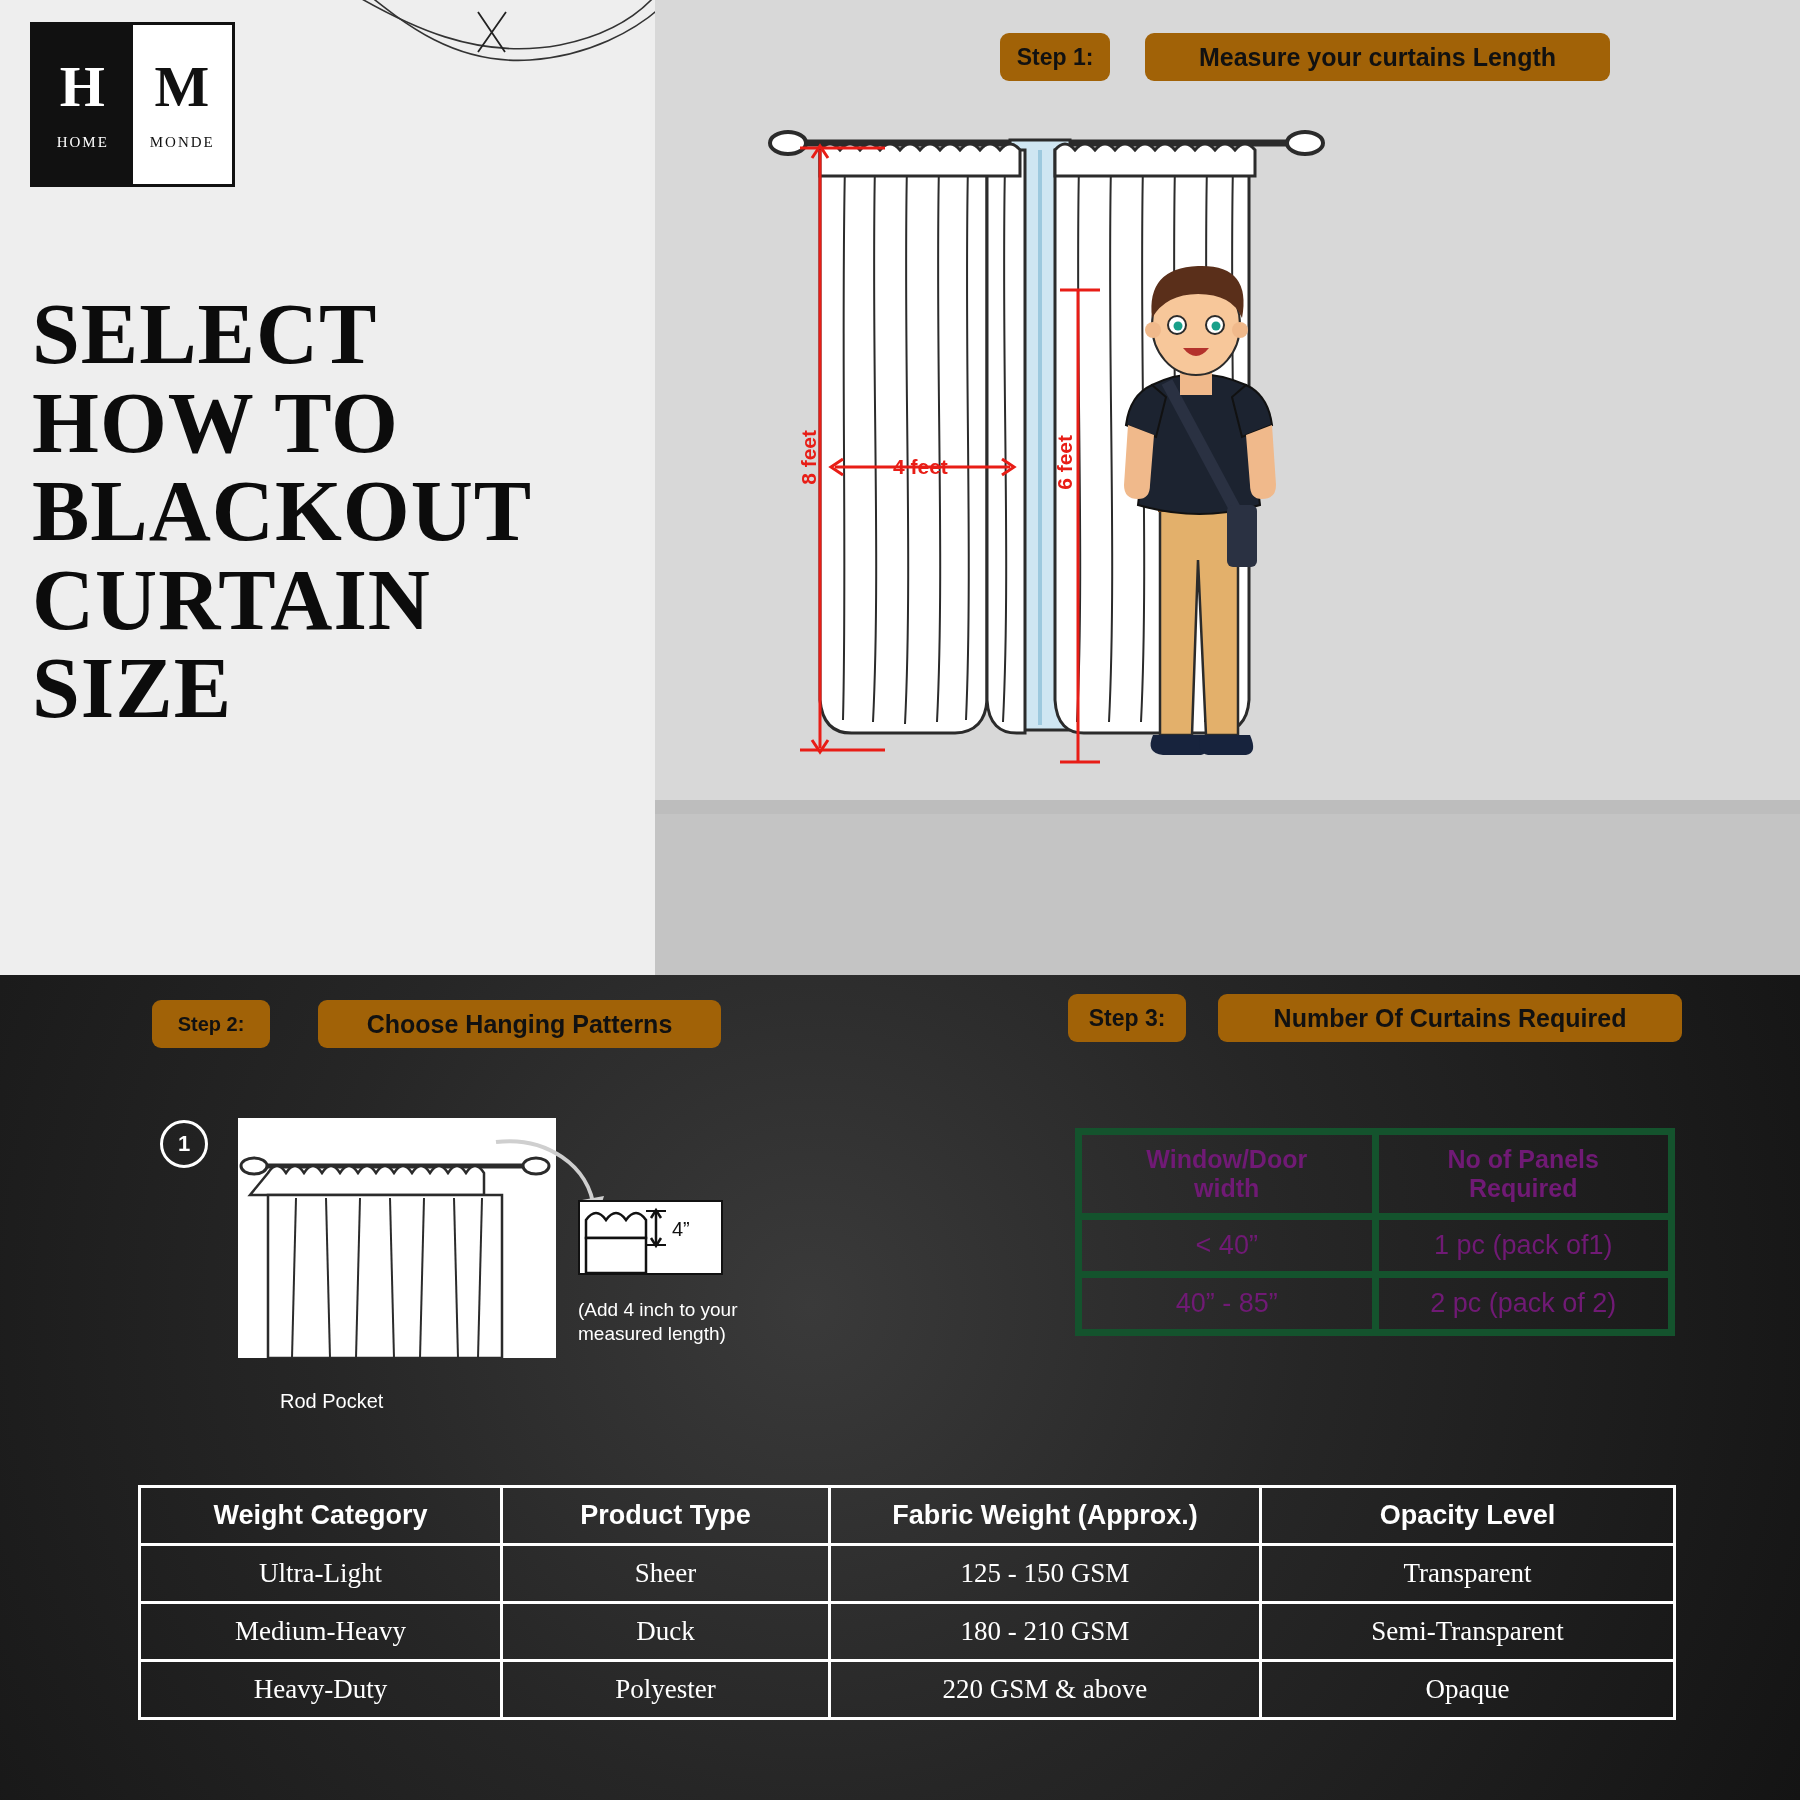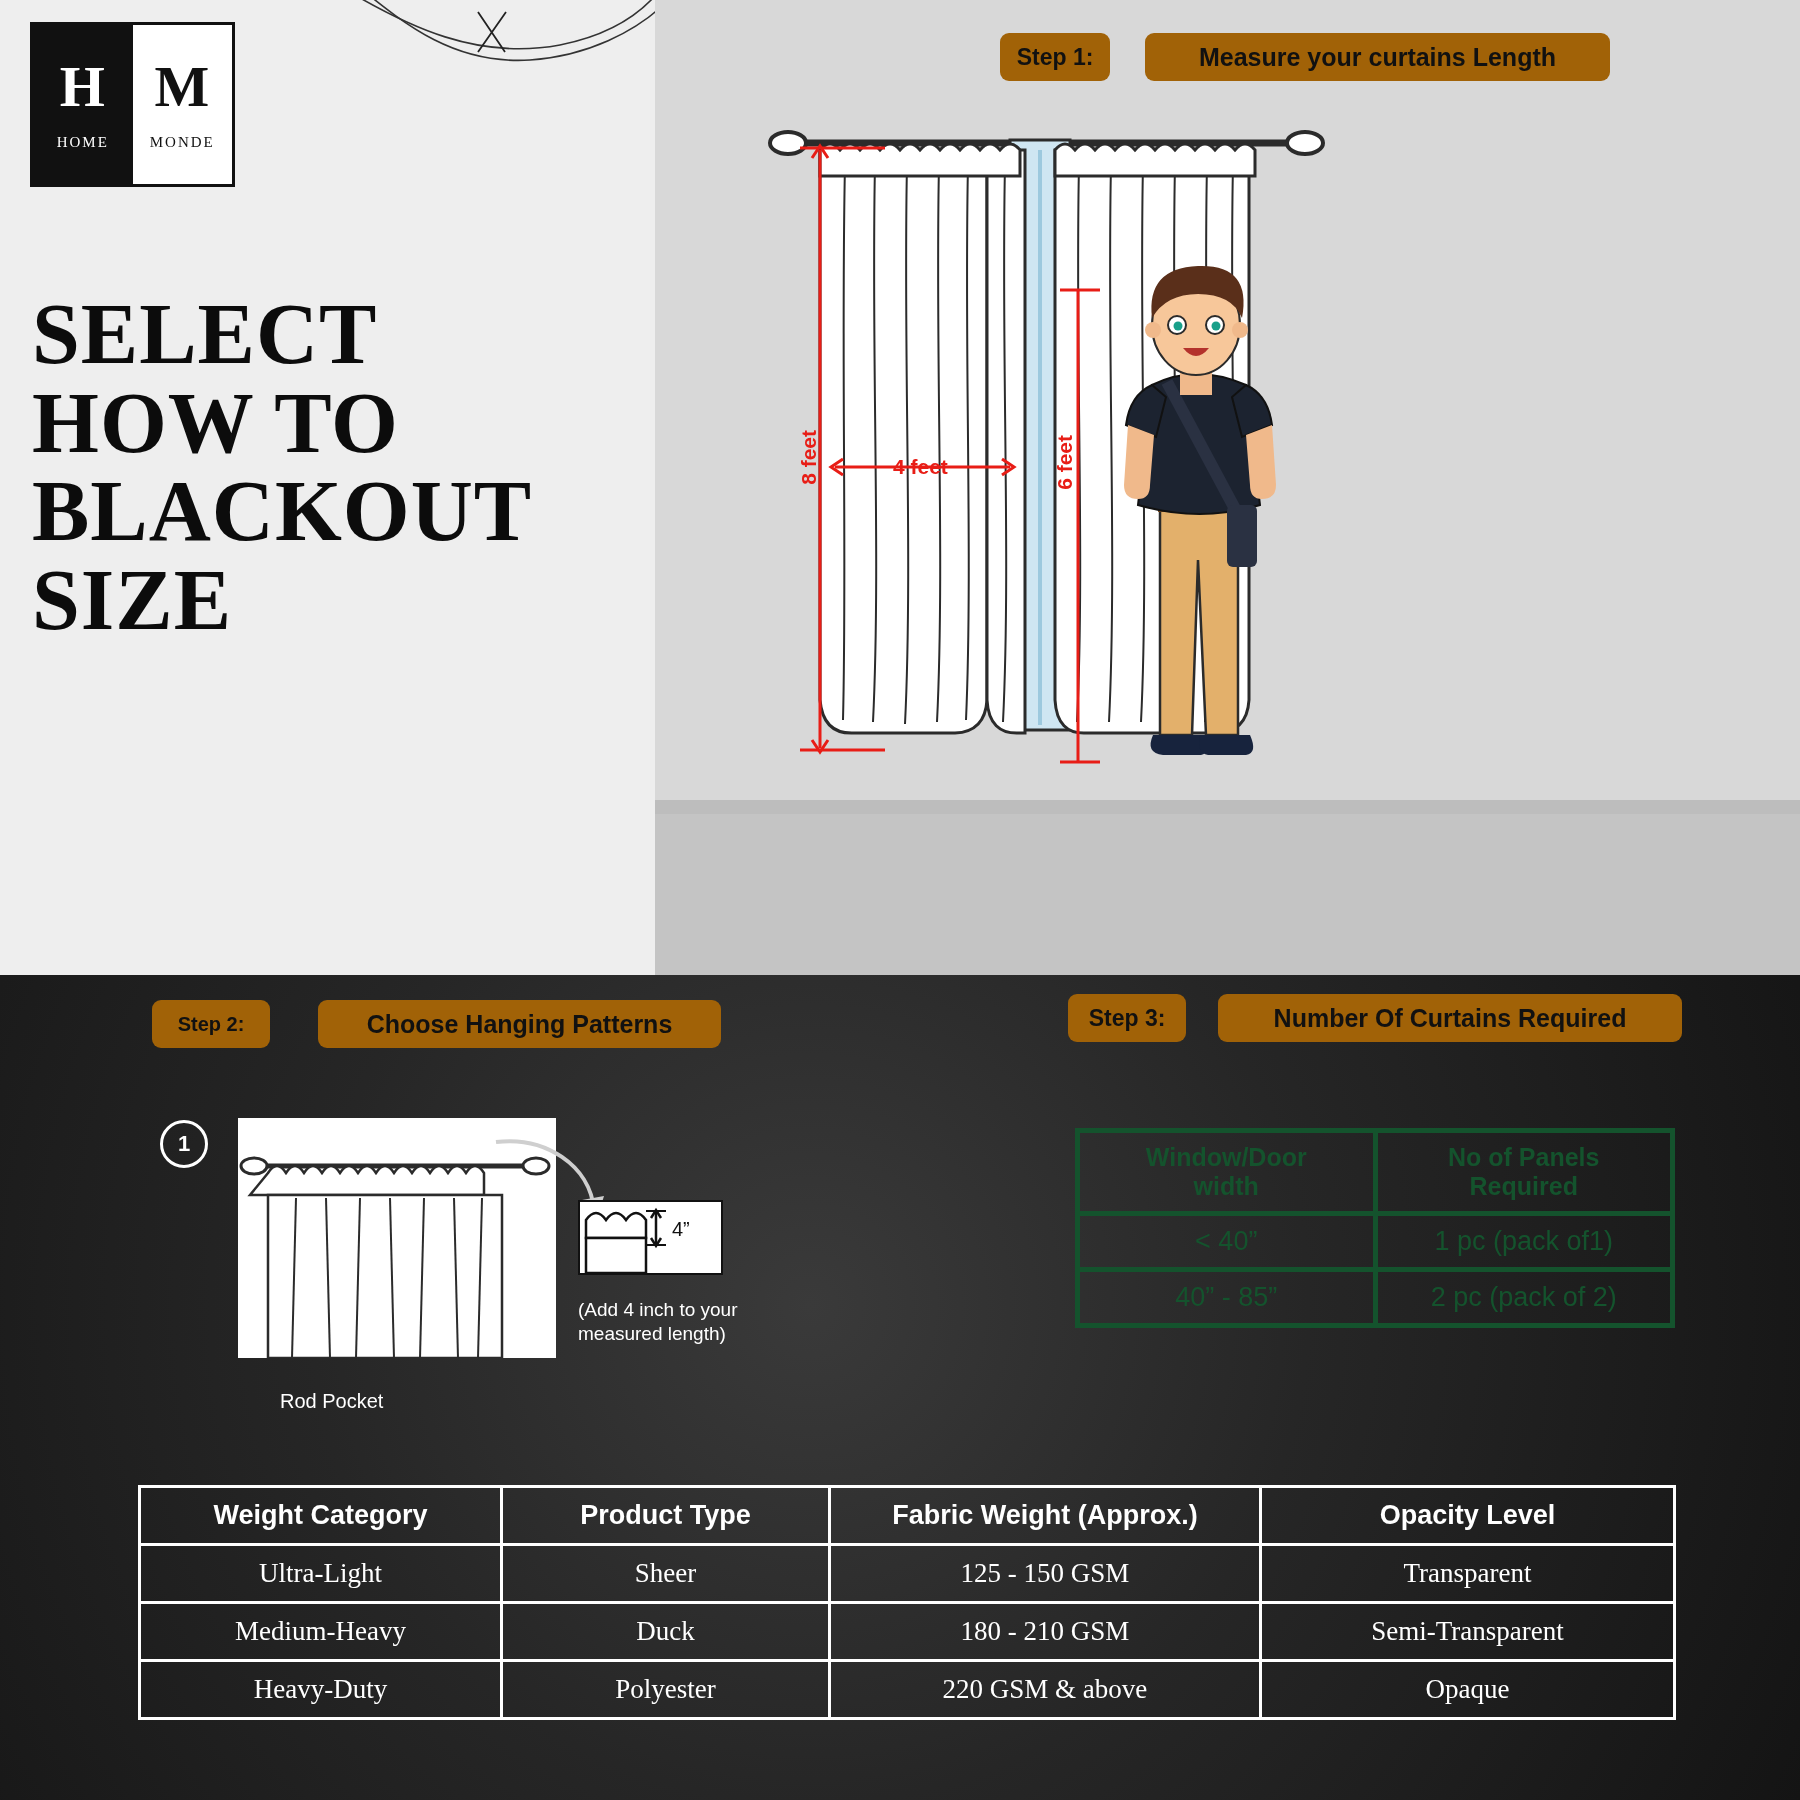--- a/index.html
+++ b/index.html
@@ -98,21 +98,21 @@
     position: absolute; left: 578px; top: 1298px; width: 230px;
     font-size: 19px; color: #fff; line-height: 1.25;
   }
 
   
   table { border-collapse: collapse; }
   .tbl-panels {
     position: absolute; left: 1075px; top: 1128px; width: 600px;
   }
   .tbl-panels td, .tbl-panels th {
-    border: 5px solid #14532d; color: #14532d; text-align: center; padding: 10px 6px;
+    border: 7px solid #14532d; color: #701a75; text-align: center; padding: 10px 6px;
   }
   .tbl-panels th { font-size: 25px; font-weight: 700; line-height: 1.15; }
   .tbl-panels td { font-size: 27px; font-weight: 400; }
 
   .tbl-fabric {
     position: absolute; left: 138px; top: 1485px; width: 1538px;
   }
   .tbl-fabric th, .tbl-fabric td {
     border: 3px solid #ffffff; color: #fff; text-align: center; padding: 12px 6px;
   }
@@ -137,20 +137,21 @@
       <div class="logo-half light">
         <div class="logo-letter">M</div>
         <div class="logo-sub">MONDE</div>
       </div>
     </div>
 
     <div class="headline">
       <span>SELECT</span>
       <span>HOW TO</span>
       <span>BLACKOUT</span>
+      <span>CURTAIN</span>
       <span>SIZE</span>
     </div>
   </div>
 
   <svg class="deco-curve" viewBox="0 0 330 110">
     <path d="M0,-10 C80,40 150,70 230,55 C280,45 310,25 330,0" fill="none" stroke="#333" stroke-width="1.6"></path>
     <path d="M20,-10 C70,30 120,75 200,70 C260,66 305,40 330,18" fill="none" stroke="#333" stroke-width="1.6"></path>
     <path d="M148,22 L175,62 M176,22 L148,62" stroke="#222" stroke-width="1.8" fill="none"></path>
   </svg>
 

